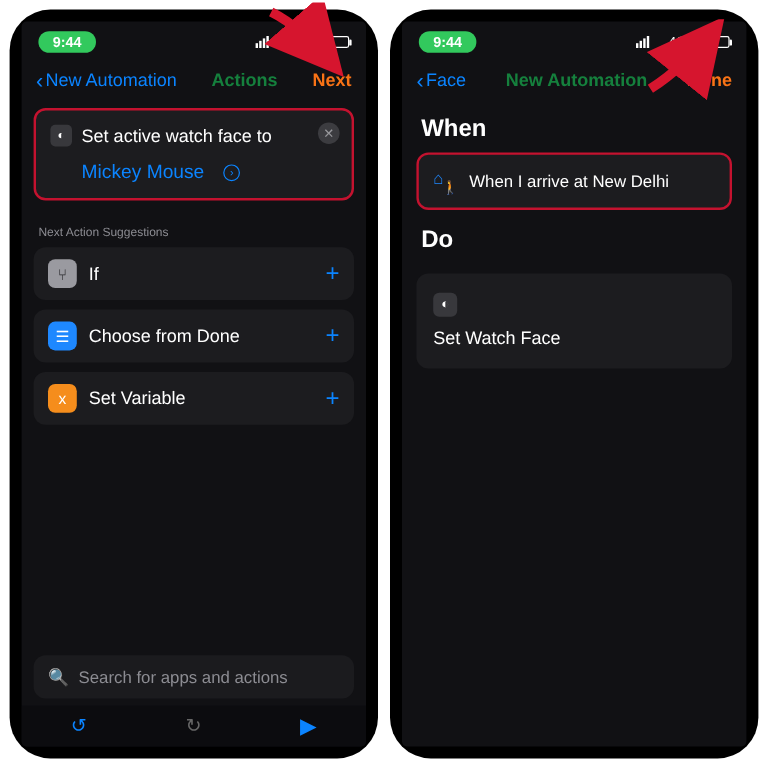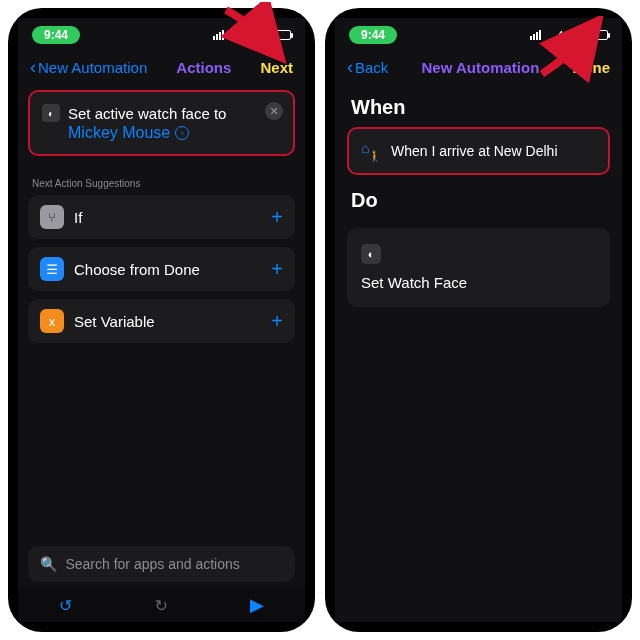--- a/index.html
+++ b/index.html
@@ -39,40 +39,40 @@
     width:20px; height:10px; border:1px solid #fff; border-radius:2px;
     position:relative;
   }
   .battery::after{content:"";position:absolute;right:-3px;top:2px;width:2px;height:5px;background:#fff;border-radius:1px}
   .battery .fill{background:#f9c22d;width:30%;height:100%;border-radius:1px}
   .navbar {
     display:flex; align-items:center; justify-content:space-between;
     padding: 6px 12px; font-size: 15px;
   }
   .nav-left { color:#0b84ff; display:flex; align-items:center; gap:2px;}
-  .nav-title { color:#8b5cf6; font-weight:600; }
-  .nav-right { color:#fde047; font-weight:600; }
+  .nav-title { color:#15803d; font-weight:600; }
+  .nav-right { color:#f97316; font-weight:600; }
   .chev { font-size:18px; line-height:1; }
   .card {
     margin: 8px 10px; background:#1c1c1f; border-radius:10px;
     padding:12px 12px;
   }
   .action-card { position:relative; border:2px solid #c4122f; }
   .action-row { display:flex; align-items:center; gap:8px; font-size:15px; }
   .mini-icon {
     width:18px;height:18px;border-radius:4px;background:#38383c;
     display:flex;align-items:center;justify-content:center;font-size:10px;color:#fff;
   }
   .clear-btn{
     position:absolute; right:10px; top:10px;
     width:18px;height:18px;border-radius:50%;
     background:#3c3c40;color:#98989c;
     display:flex;align-items:center;justify-content:center;font-size:11px;
   }
-  .link-text{ color:#0b84ff; font-size:16px; display:flex;align-items:center;gap:5px; margin-top:2px; margin-left:26px;}
+  .link-text{ color:#0b84ff; font-size:16px; display:flex;align-items:center;gap:16px; margin-top:13px; margin-left:26px;}
   .circ-chev{
     width:14px;height:14px;border:1.5px solid #0b84ff;border-radius:50%;
     display:flex;align-items:center;justify-content:center;font-size:9px;color:#0b84ff;
   }
   .section-label{ color:#8c8c92; font-size:10px; margin:14px 14px 6px; }
   .list{ margin:0 10px; background:transparent; }
   .list-row{
     background:#1c1c1f; border-radius:10px; margin-bottom:8px;
     padding:10px 12px; display:flex; align-items:center; justify-content:space-between;
   }
@@ -203,21 +203,21 @@
           </div>
         <span>4G</span>
         <div class="battery">
             <div class="fill"></div>
           </div>
       </div>
     </div>
     <div class="navbar">
       <div class="nav-left">
         <span class="chev">‹</span>
-        <span>Back</span>
+        <span>Face</span>
       </div>
       <div class="nav-title">New Automation</div>
       <div class="nav-right">Done</div>
     </div>
 
     <div class="section-head">When</div>
     <div class="when-row">
       <div class="loc-icon">
         <span class="home">⌂</span>
           <span class="walk">🚶</span>

